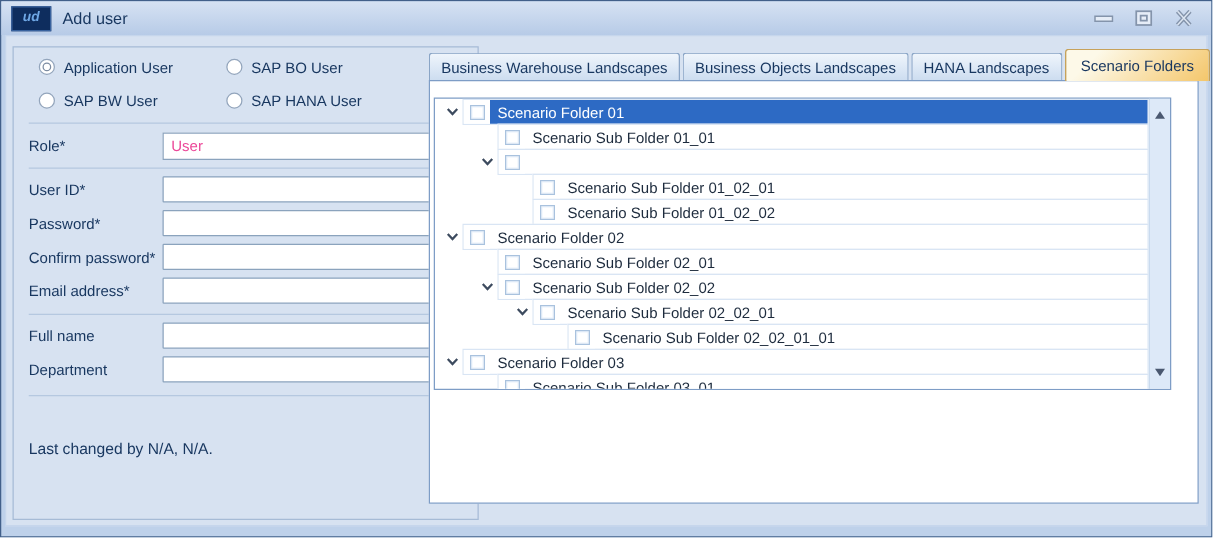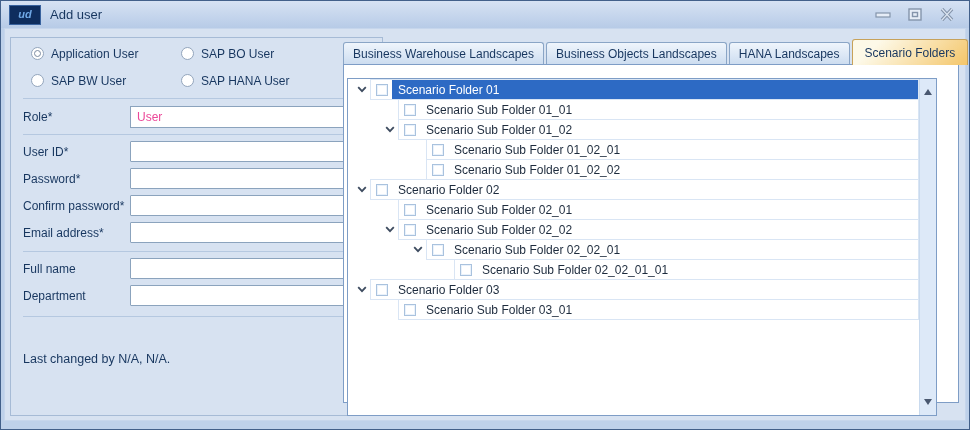--- a/index.html
+++ b/index.html
@@ -103,21 +103,21 @@
     background:linear-gradient(135deg,#fdf9e8 20%,var(--tab-yellow,#f4c66a) 100%);
     border-color:#c7a25a;
   }
 
   
   .tab-page{
     position:absolute;left:338px;top:35px;width:616px;height:339px;
     background:#fff;border:1px solid #7e9dc6;z-index:1;
   }
   .tree-box{
-    position:absolute;left:3px;top:13px;width:590px;height:338px;
+    position:absolute;left:3px;top:13px;width:590px;height:234px;
     border:1px solid #7e9dc6;background:#fff;
   }
   .tree-rows{position:absolute;left:0;top:0;right:17px;bottom:0;overflow:hidden;}
   .tree-row{display:flex;align-items:stretch;height:21px;margin-top:-1px;cursor:default;}
   .tree-row:first-child{margin-top:0;}
   .tree-indent{flex:0 0 auto;}
   .chevron-slot{width:16px;flex:0 0 auto;display:flex;align-items:center;justify-content:center;}
   .row-frame{flex:1;display:flex;align-items:stretch;border:1px solid #d9e5f4;background:#fff;min-width:0;}
   .checkbox-cell{width:21px;flex:0 0 auto;display:flex;align-items:center;justify-content:center;background:#fff;}
   .tree-checkbox{width:12px;height:12px;border:1px solid #a9c2de;background:#fff;box-shadow:inset 0 0 0 1px #eaf2fb;}
@@ -289,21 +289,20 @@
     <span class="tree-indent" style="width: 34px;"></span>
     <span class="chevron-slot">
       <svg width="10" height="7" viewBox="0 0 10 7">
         <path d="M1.2 1.2 L5 5.2 L8.8 1.2" fill="none" stroke="#3d4b5f" stroke-width="1.8"></path>
       </svg>
     </span>
     <span class="row-frame">
       <span class="checkbox-cell">
         <span class="tree-checkbox"></span>
       </span>
-      <span class="label-cell">Scenario Sub Folder 01_02</span>
     </span>
   </div>
             <div class="tree-row">
     <span class="tree-indent" style="width: 62px;"></span>
     <span class="chevron-slot" style="visibility: hidden;">
       <svg width="10" height="7" viewBox="0 0 10 7">
         <path d="M1.2 1.2 L5 5.2 L8.8 1.2" fill="none" stroke="#3d4b5f" stroke-width="1.8"></path>
       </svg>
     </span>
     <span class="row-frame">

